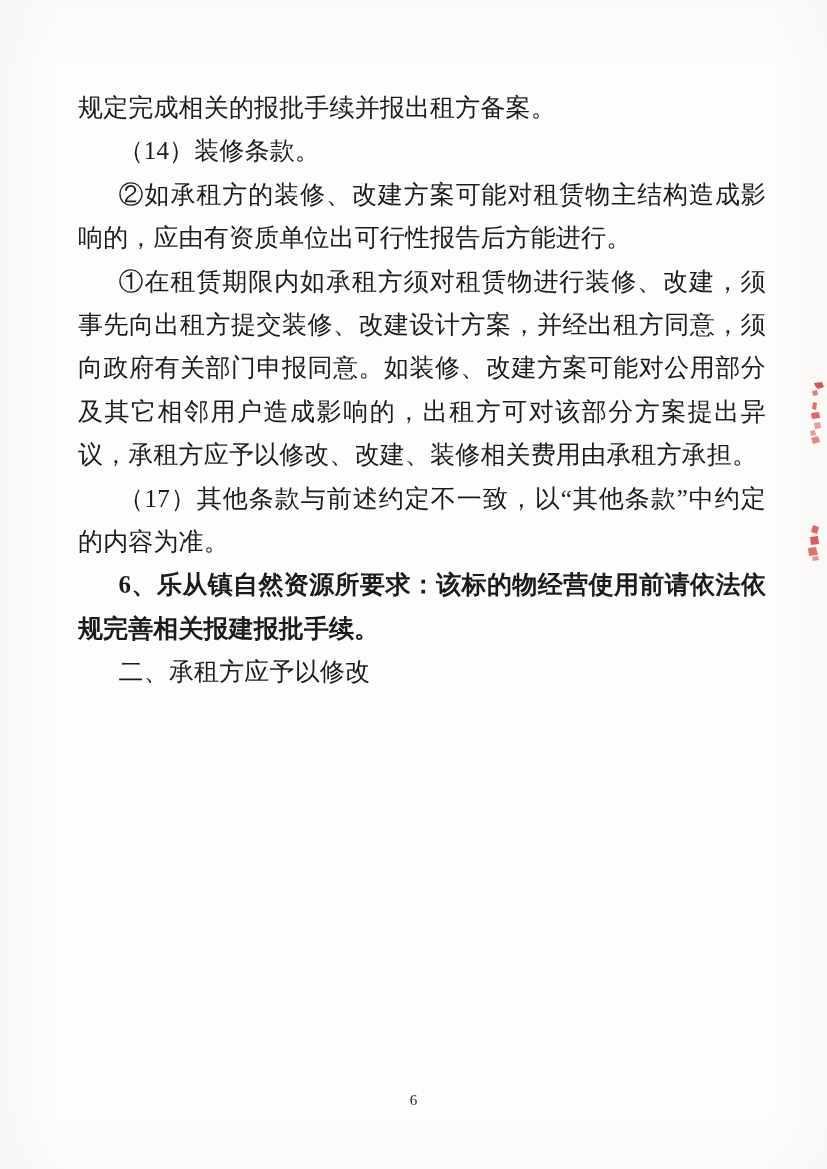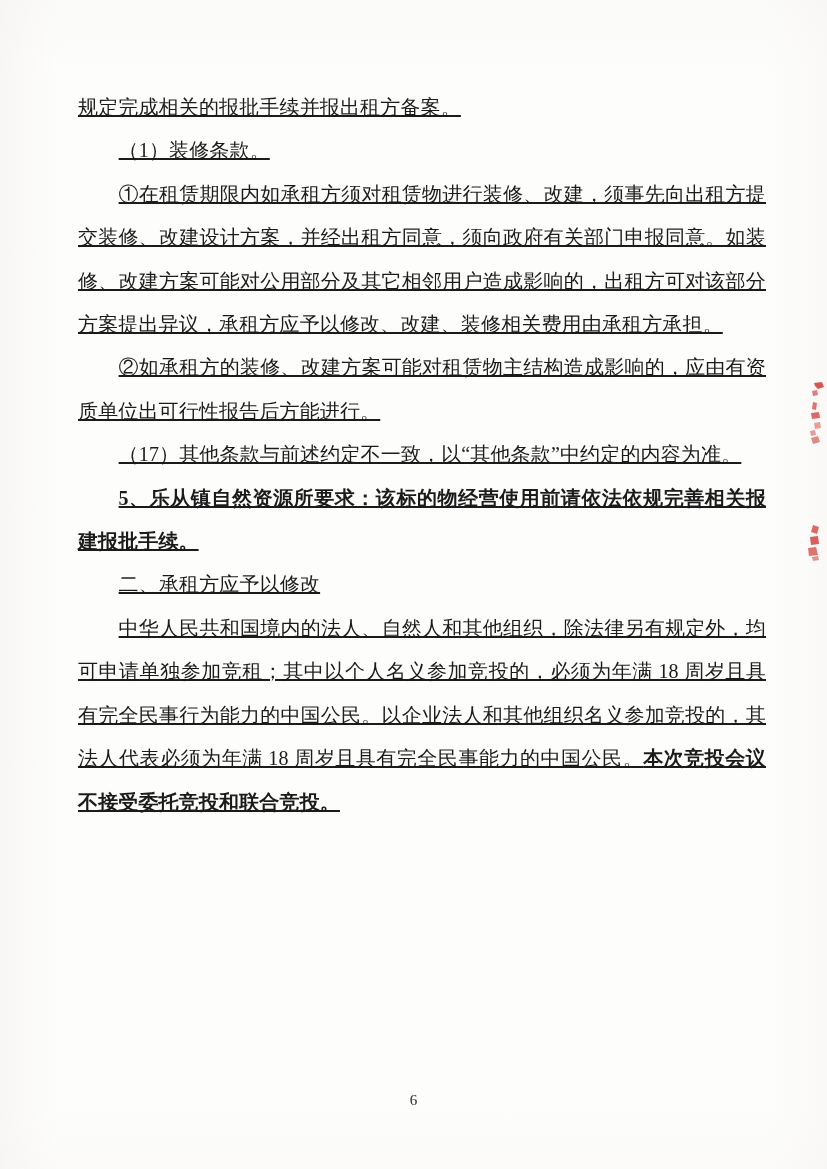--- a/index.html
+++ b/index.html
@@ -32,29 +32,28 @@
   }
   .body-area {
     position: absolute;
     left: 78px;
     top: 86px;
     width: 688px;
     z-index: 2;
   }
   p.para {
     margin: 0 0 0 0;
-    font-size: 20px;
+    font-size: 25px;
     line-height: 43.4px;
     text-align: justify;
     text-justify: inter-ideograph;
     text-indent: 40.6px;
     letter-spacing: 0.15px;
     font-weight: normal;
     word-break: break-all;
-    text-decoration: underline;
   }
   p.para.noindent {
     text-indent: 0;
   }
   p.para.bold {
     font-weight: bold;
     letter-spacing: 0.1px;
   }
   p.para .bold-run {
     font-weight: bold;
@@ -121,33 +120,32 @@
         <path d="M2 23 L10 22 L12 30 L3 31 Z" fill="#d23a33" opacity="0.7"></path>
         <path d="M6 32 L12 31 L13 35 L7 36 Z" fill="#cf2a2a" opacity="0.5"></path>
       </svg>
     </div>
   </div>
 
   <div class="body-area">
 
     <p class="para noindent">规定完成相关的报批手续并报出租方备案。</p>
 
-    <p class="para">（1）装修条款。</p>
+    <p class="para">（14）装修条款。</p>
+
+    <p class="para">②如承租方的装修、改建方案可能对租赁物主结构造成影响的，应由有资质单位出可行性报告后方能进行。</p>
 
     <p class="para">①在租赁期限内如承租方须对租赁物进行装修、改建，须事先向出租方提交装修、改建设计方案，并经出租方同意，须向政府有关部门申报同意。如装修、改建方案可能对公用部分及其它相邻用户造成影响的，出租方可对该部分方案提出异议，承租方应予以修改、改建、装修相关费用由承租方承担。</p>
-
-    <p class="para">②如承租方的装修、改建方案可能对租赁物主结构造成影响的，应由有资质单位出可行性报告后方能进行。</p>
 
 
 
     <p class="para">（17）其他条款与前述约定不一致，以“其他条款”中约定的内容为准。</p>
 
-    <p class="para bold">5、乐从镇自然资源所要求：该标的物经营使用前请依法依规完善相关报建报批手续。</p>
+    <p class="para bold">6、乐从镇自然资源所要求：该标的物经营使用前请依法依规完善相关报建报批手续。</p>
 
     <p class="para">二、承租方应予以修改</p>
 
-    <p class="para"><span>中华人民共和国境内的法人、自然人和其他组织，除法律另有规定外，均可申请单独参加竞租；其中以个人名义参加竞投的，必须为年满 18 周岁且具有完全民事行为能力的中国公民。以企业法人和其他组织名义参加竞投的，其法人代表必须为年满 18 周岁且具有完全民事能力的中国公民。</span><span class="bold-run">本次竞投会议不接受委托竞投和联合竞投。</span></p>
 
   </div>
 
   <div class="page-number">6</div>
 
 </div>
 
 </body></html>

